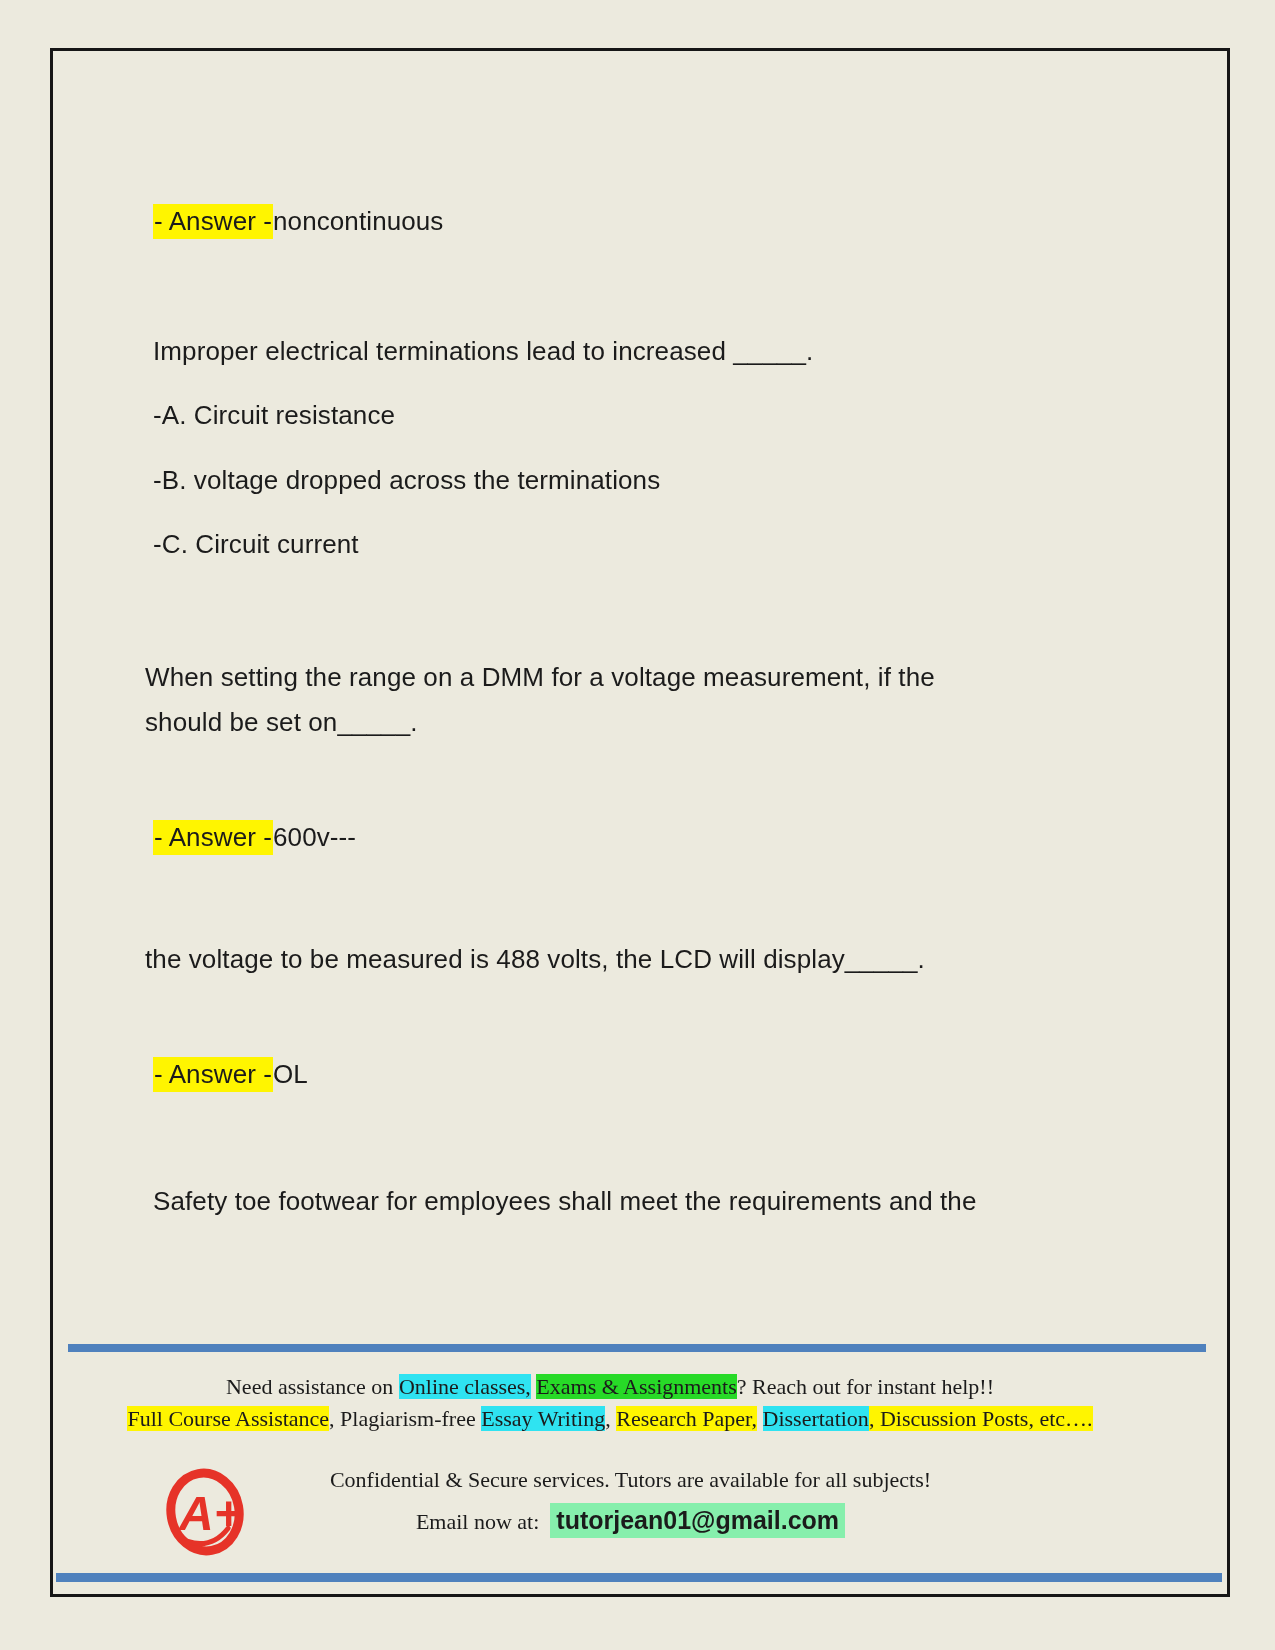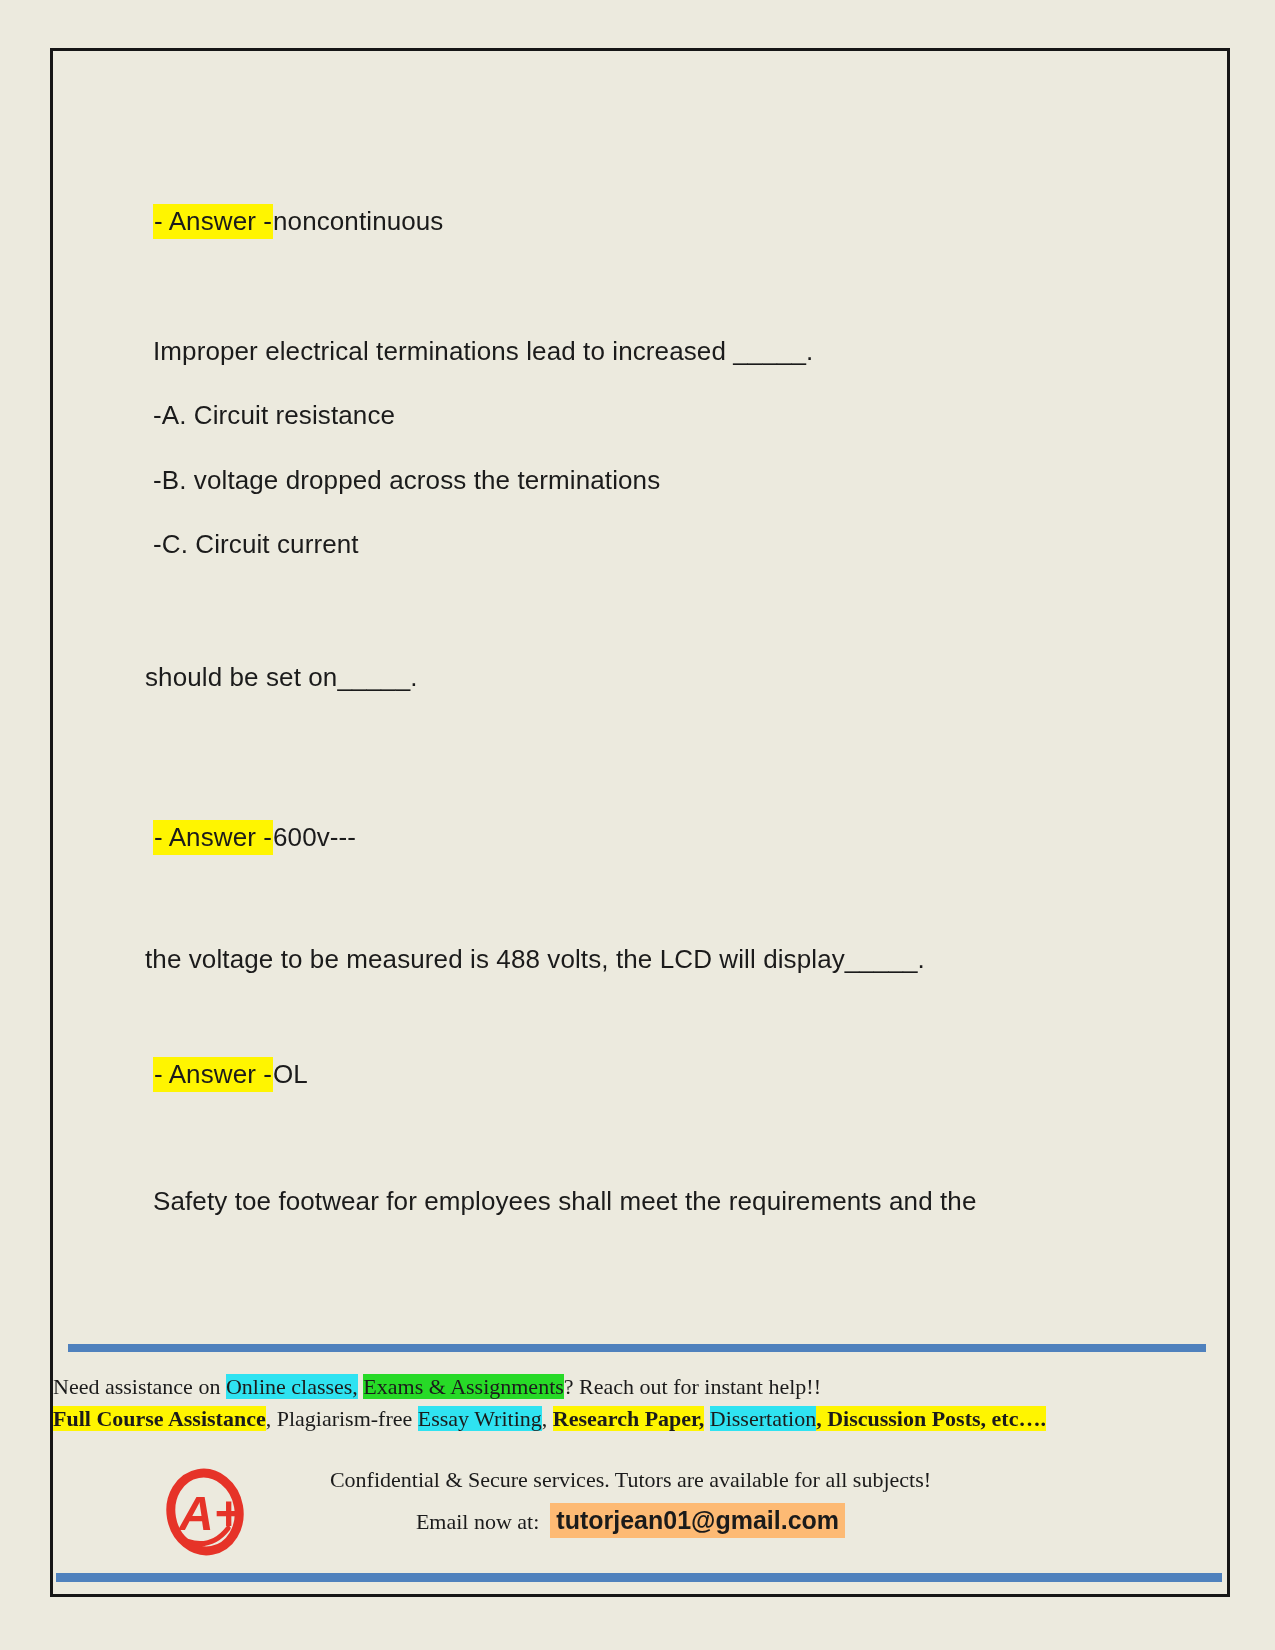--- a/index.html
+++ b/index.html
@@ -34,34 +34,35 @@
     margin:0;
     font-size:26px;
     line-height:45px;
     letter-spacing:0.1px;
     white-space:nowrap;
   }
   .para span{display:block;}
   .hl-y{background:#fff500;padding:2px 1px 3px 1px;}
   .hl-c{background:#2fe3f1;}
   .hl-g{background:#27da27;}
-  .hl-yl{background:#fff500;font-weight:bold;}
+  .hl-yl{background:#fff500;}
   
   .rule{
     position:absolute;
     background:#4f81bd;
   }
   .rule-top{left:15px;top:1293px;width:1138px;height:8px;}
   .rule-bottom{left:3px;top:1522px;width:1166px;height:9px;}
   .f-line{
     position:absolute;
     left:0;width:1174px;
     box-sizing:border-box;
     padding-right:60px;
     margin:0;
+    text-align:center;
     font-family:"Liberation Serif", serif;
     font-size:22px;
     line-height:30px;
     white-space:nowrap;
   }
   .f-help{top:1321px;}
   .f-services{top:1353px;}
   .contact{
     position:absolute;
     left:0;top:1414px;width:1174px;
@@ -71,21 +72,21 @@
     font-family:"Liberation Serif", serif;
     font-size:22px;
     line-height:30px;
   }
   .contact .c1{margin:0 0 10px 0;}
   .contact .c2{margin:0;}
   .email{
     font-family:"Liberation Sans", sans-serif;
     font-weight:bold;
     font-size:25px;
-    background:#fdba74;
+    background:#86efac;
     padding:3px 6px 4px 6px;
   }
   .logo{
     position:absolute;
     left:108px;top:1415px;
     width:88px;height:92px;
   }
 </style>
 </head>
 <body>
@@ -93,20 +94,21 @@
 <div class="page">
 
   <p class="line" style="top:144px"><span class="hl-y">- Answer -</span><span>noncontinuous</span></p>
 
   <p class="line" style="top:274px">Improper electrical terminations lead to increased _____.</p>
   <p class="line" style="top:338px">-A. Circuit resistance</p>
   <p class="line" style="top:403px">-B. voltage dropped across the terminations</p>
   <p class="line" style="top:467px">-C. Circuit current</p>
 
   <div class="para" style="top:604px">
+    <span>When setting the range on a DMM for a voltage measurement, if the</span>
     <span>should be set on_____.</span>
   </div>
   <p class="line" style="top:760px"><span class="hl-y">- Answer -</span><span>600v---</span></p>
 
   <div class="para" style="top:886px">
     <span>the voltage to be measured is 488 volts, the LCD will display_____.</span>
   </div>
   <p class="line" style="top:997px"><span class="hl-y">- Answer -</span><span>OL</span></p>
 
   <p class="line" style="top:1124px">Safety toe footwear for employees shall meet the requirements and the</p>

